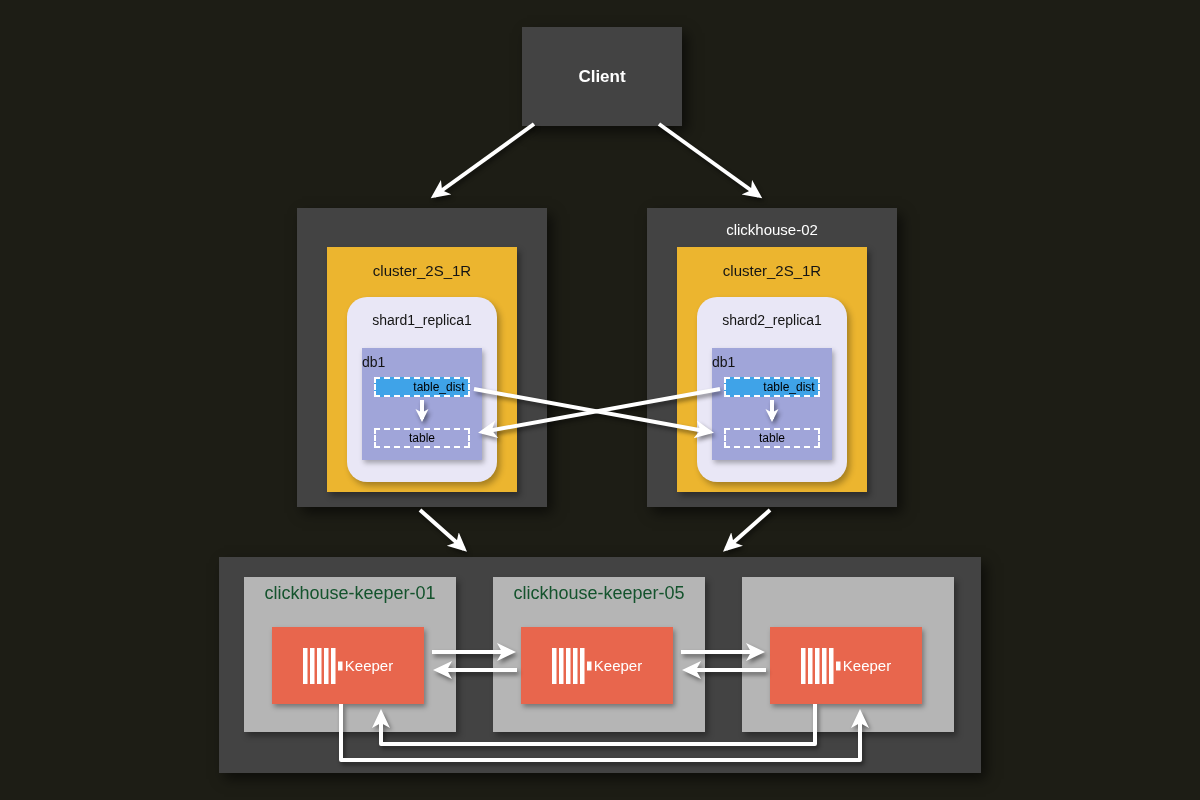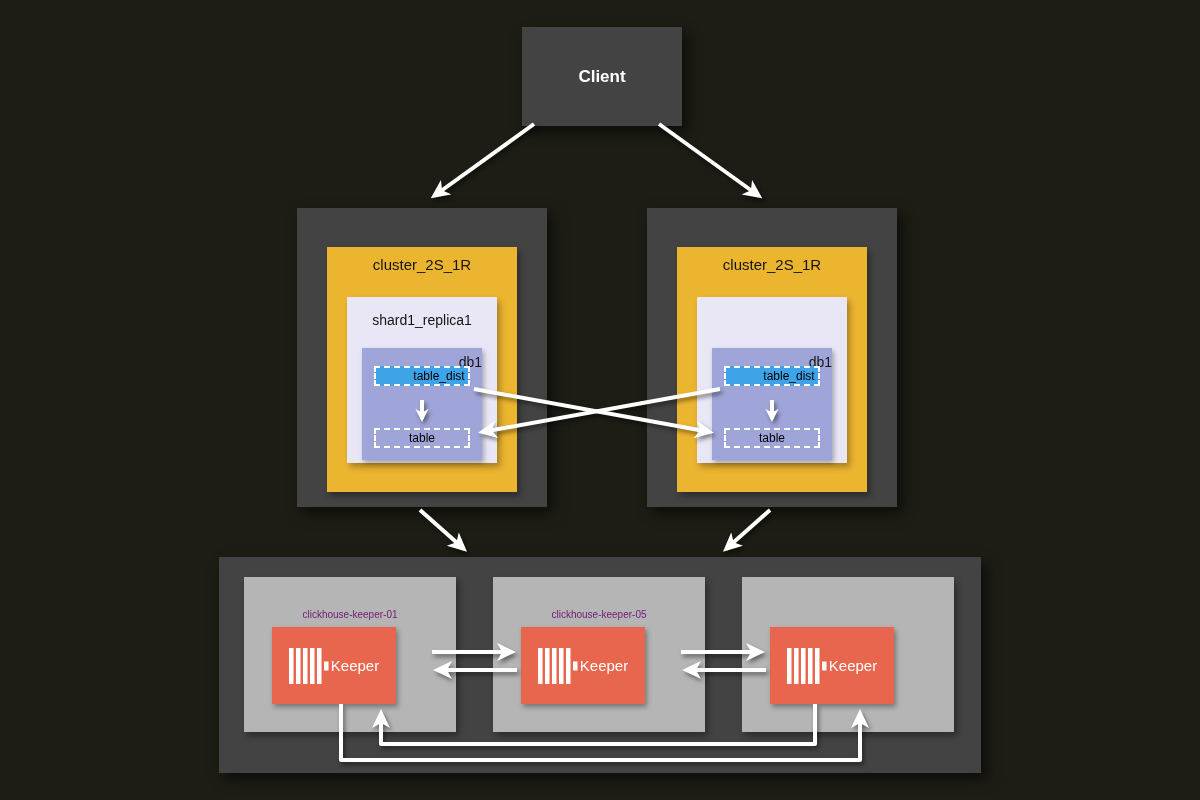--- a/index.html
+++ b/index.html
@@ -27,59 +27,60 @@
     box-shadow:5px 6px 12px rgba(0,0,0,.55);
   }
   .node.n1{left:297px}
   .node.n2{left:647px}
   .node-title{position:absolute;top:13px;left:0;width:100%;text-align:center;color:#fff;font-size:15px;}
   .cluster{
     position:absolute;left:30px;top:39px;width:190px;height:245px;
     background:var(--cluster-yellow,#ecb52f);
     box-shadow:3px 4px 6px rgba(0,0,0,.35);
   }
-  .cluster-title{padding-top:9px;text-align:center;color:#141414;font-size:15px;}
+  .cluster-title{padding-top:15px;text-align:center;color:#141414;font-size:15px;}
   .shard{
-    position:absolute;left:20px;top:50px;width:150px;height:166px;
+    position:absolute;left:20px;top:50px;width:150px;height:185px;
     background:var(--shard-lavender,#e9e7f6);
     box-shadow:3px 4px 6px rgba(0,0,0,.3);
+    border-radius:20px;
   }
   .shard-title{padding-top:15px;text-align:center;color:#141414;font-size:14px;}
   .db{
     position:absolute;left:15px;top:51px;width:120px;height:112px;
     background:var(--db-periwinkle,#a0a5d9);
     box-shadow:2px 3px 5px rgba(0,0,0,.3);
   }
-  .db-title{padding-top:6px;text-align:right;color:#141414;font-size:14px;}
+  .db-title{padding-top:6px;text-align:left;color:#141414;font-size:14px;}
   .tbl{
     position:absolute;left:12px;width:96px;height:20px;
     border:2px dashed #fff;
     display:flex;align-items:center;justify-content:center;
     font-size:12px;color:#000;
   }
-  .tbl.dist{top:18px;background:var(--table-dist-blue,#3fa3e8);padding-left:34px;}
+  .tbl.dist{top:29px;background:var(--table-dist-blue,#3fa3e8);padding-left:34px;}
   .tbl.local{top:80px;background:transparent;}
 
   
   .keepers{
     position:absolute;left:219px;top:557px;width:762px;height:216px;
     background:var(--box-dark,#434343);
     box-shadow:5px 6px 12px rgba(0,0,0,.55);
   }
   .keeper{
     position:absolute;top:20px;width:212px;height:155px;
     background:var(--keeper-gray,#b5b5b5);
     box-shadow:3px 4px 6px rgba(0,0,0,.35);
   }
   .keeper.k1{left:25px}
   .keeper.k2{left:274px}
   .keeper.k3{left:523px}
-  .keeper-title{padding-top:32px;text-align:center;color:#701a75;font-size:10px;}
+  .keeper-title{padding-top:6px;text-align:center;color:#14532d;font-size:18px;}
   .keeper-red{
-    position:absolute;left:28px;top:50px;width:124px;height:77px;
+    position:absolute;left:28px;top:50px;width:152px;height:77px;
     background:var(--keeper-red,#e8664d);
     display:flex;align-items:center;justify-content:center;gap:2px;
     color:#fff;font-size:15px;
     box-shadow:2px 3px 5px rgba(0,0,0,.35);
   }
   .ch-logo{display:block;}
 
   
   .arrows{
     position:absolute;left:0;top:0;width:1200px;height:800px;
@@ -108,23 +109,25 @@
           </div>
           <div class="tbl local">
             <span>table</span>
           </div>
         </div>
       </div>
     </div>
   </div>
 
   <div class="node n2">
+    <div class="node-title">clickhouse-02</div>
     <div class="cluster">
       <div class="cluster-title">cluster_2S_1R</div>
       <div class="shard">
+        <div class="shard-title">shard2_replica1</div>
         <div class="db">
           <div class="db-title">db1</div>
           <div class="tbl dist">
             <span>table_dist</span>
           </div>
           <div class="tbl local">
             <span>table</span>
           </div>
         </div>
       </div>

